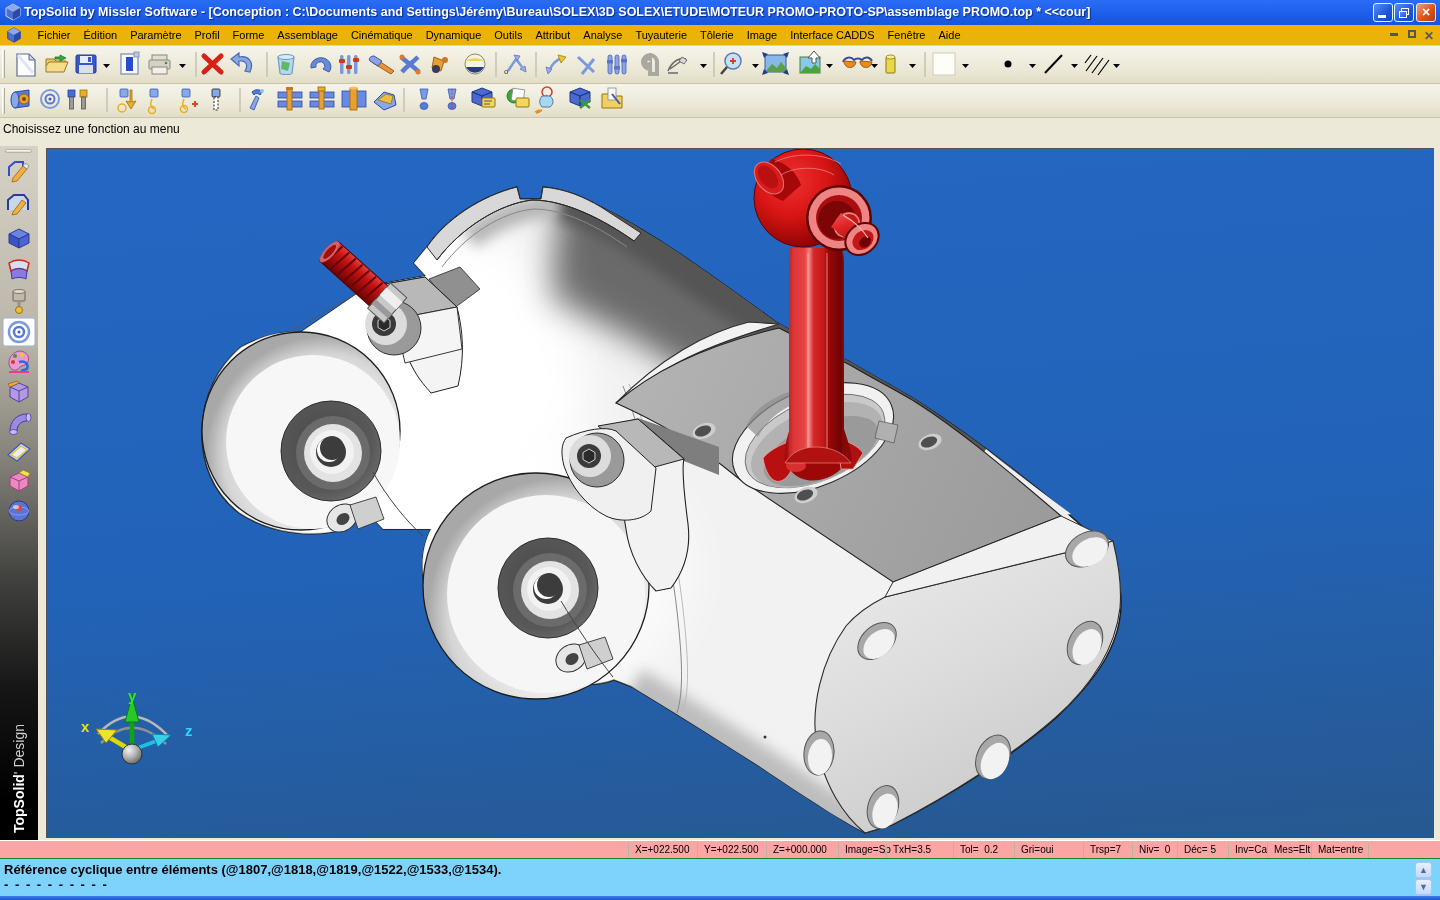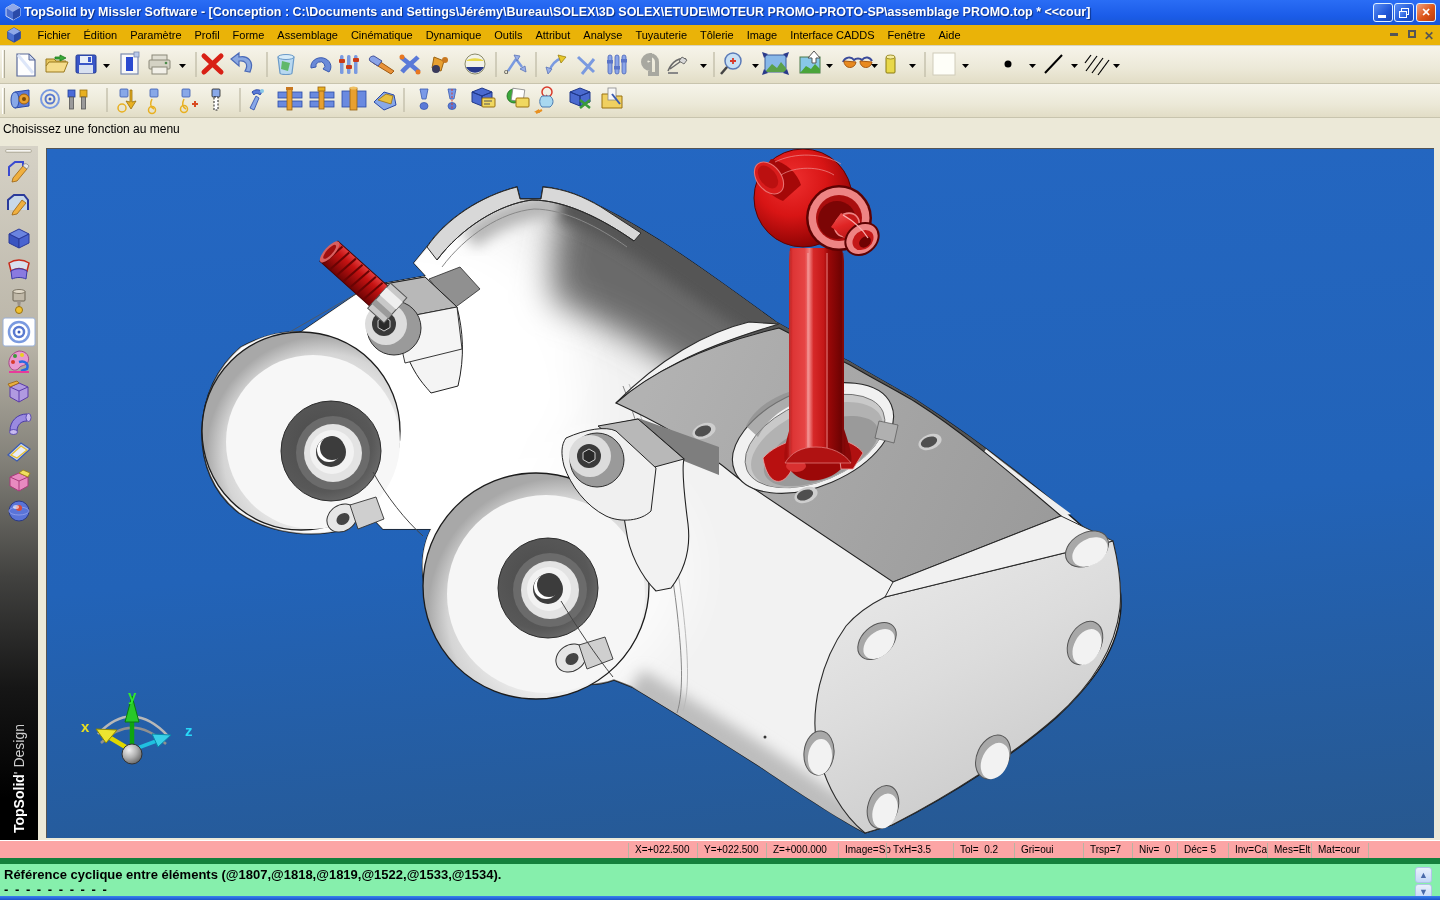--- a/index.html
+++ b/index.html
@@ -13,21 +13,21 @@
 #appico{position:absolute;left:5px;top:26px;width:18px;height:18px}
 #tb1{position:absolute;left:0;top:46px;width:1440px;height:38px;background:linear-gradient(#f6f4ea,#ece9d8 60%,#e2ddc6);border-bottom:1px solid #c8c4ae}
 #tb2{position:absolute;left:0;top:84px;width:1440px;height:34px;background:linear-gradient(#f6f4ea,#ece9d8 60%,#e2ddc6);border-bottom:1px solid #c8c4ae}
 #prompt{position:absolute;left:0;top:118px;width:1276px;height:28px;background:#ece9d8;font-size:12px;color:#000;padding:4px 0 0 3px}
 #mainarea{position:absolute;left:0;top:146px;width:1440px;height:694px;background:#ece9d8}
 #sidebar{position:absolute;left:0;top:146px;width:40px;height:694px;background:linear-gradient(180deg,#d6d2c6 0%,#bab5a8 28%,#84827a 45%,#424240 62%,#161616 78%,#000 94%);border-right:2px solid #ece9d8}
 #sideicons{position:absolute;left:2px;top:150px;width:34px}
 #sidetext{position:absolute;left:0px;top:628px;width:40px;height:210px;color:#fff}
 #viewport{position:absolute;left:46px;top:148px;width:1388px;height:690px;background:linear-gradient(175deg,#2467c3 0%,#2263b8 55%,#27588f 100%);border-left:1px solid #555;border-top:1px solid #555}
 #statusbar{position:absolute;left:0;top:840px;width:1440px;height:18px;background:#fca5a5;font-size:10px;color:#000;border-top:1px solid #fff}
-#msgarea{position:absolute;left:0;top:858px;width:1440px;height:38px;background:#86efac;border-top:6px solid #15803d}
+#msgarea{position:absolute;left:0;top:858px;width:1440px;height:38px;background:#7dd3fc;border-top:1px solid #15803d}
 #msgarea .l1{position:absolute;left:4px;top:3px;font-size:13px;font-weight:bold;color:#000}
 #msgarea .l2{position:absolute;left:4px;top:18px;font-size:13px;font-weight:bold;color:#000;letter-spacing:1.5px}
 #bottomstrip{position:absolute;left:0;top:896px;width:1440px;height:4px;background:linear-gradient(#3a80f0,#1b55c8)}
 .grip{position:absolute;left:2px;top:4px;width:3px;height:28px;border-left:1px solid #fff;border-right:1px solid #b0ac9a}
 .cell{position:absolute;top:2px;height:15px;border-left:1px solid #b8b4a2;padding:1px 0 0 6px;white-space:nowrap}
 </style></head><body>
 <div id="titlebar">
  <svg id="tico" style="position:absolute;left:3px;top:2px" width="20" height="20" viewBox="0 0 20 20">
       <path d="M3 6 L10 2 L17 6 L17 14 L10 18 L3 14 Z" fill="#4a6fd0" stroke="#c8d8f8" stroke-width="1"></path>
       <path d="M10 2 L17 6 L10 10 L3 6 Z" fill="#8fa8e8"></path>
@@ -681,21 +681,21 @@
  <div class="cell" style="left:766px;width:72px">Z=+000.000</div>
  <div class="cell" style="left:838px;width:48px">Image=Sp</div>
  <div class="cell" style="left:886px;width:50px">TxH=3.5</div>
  <div class="cell" style="left:953px;width:46px">Tol=&nbsp; 0.2</div>
  <div class="cell" style="left:1014px;width:50px">Gri=oui</div>
  <div class="cell" style="left:1083px;width:45px">Trsp=7</div>
  <div class="cell" style="left:1132px;width:43px">Niv=&nbsp; 0</div>
  <div class="cell" style="left:1177px;width:43px">Déc= 5</div>
  <div class="cell" style="left:1228px;width:39px">Inv=Ca</div>
  <div class="cell" style="left:1267px;width:44px">Mes=Elt</div>
- <div class="cell" style="left:1311px;width:57px">Mat=cour</div>
+ <div class="cell" style="left:1311px;width:57px">Mat=entre</div>
  <div class="cell" style="left:1368px;width:64px">&nbsp;</div>
 </div>
 <div id="msgarea">
  <div class="l1">Référence cyclique entre éléments (@1807,@1818,@1819,@1522,@1533,@1534).</div>
  <div class="l2">- - - - - - - - - -</div>
  <div style="position:absolute;right:8px;top:3px;width:17px;height:16px;border-radius:3px;background:linear-gradient(#e8f0fc,#c4d8f8);border:1px solid #b0c4e8;color:#4a6aaa;text-align:center;font-size:9px;line-height:15px">▲</div>
  <div style="position:absolute;right:8px;top:20px;width:17px;height:16px;border-radius:3px;background:linear-gradient(#e8f0fc,#c4d8f8);border:1px solid #b0c4e8;color:#4a6aaa;text-align:center;font-size:9px;line-height:15px">▼</div>
 </div>
 <div id="bottomstrip"></div>
 

